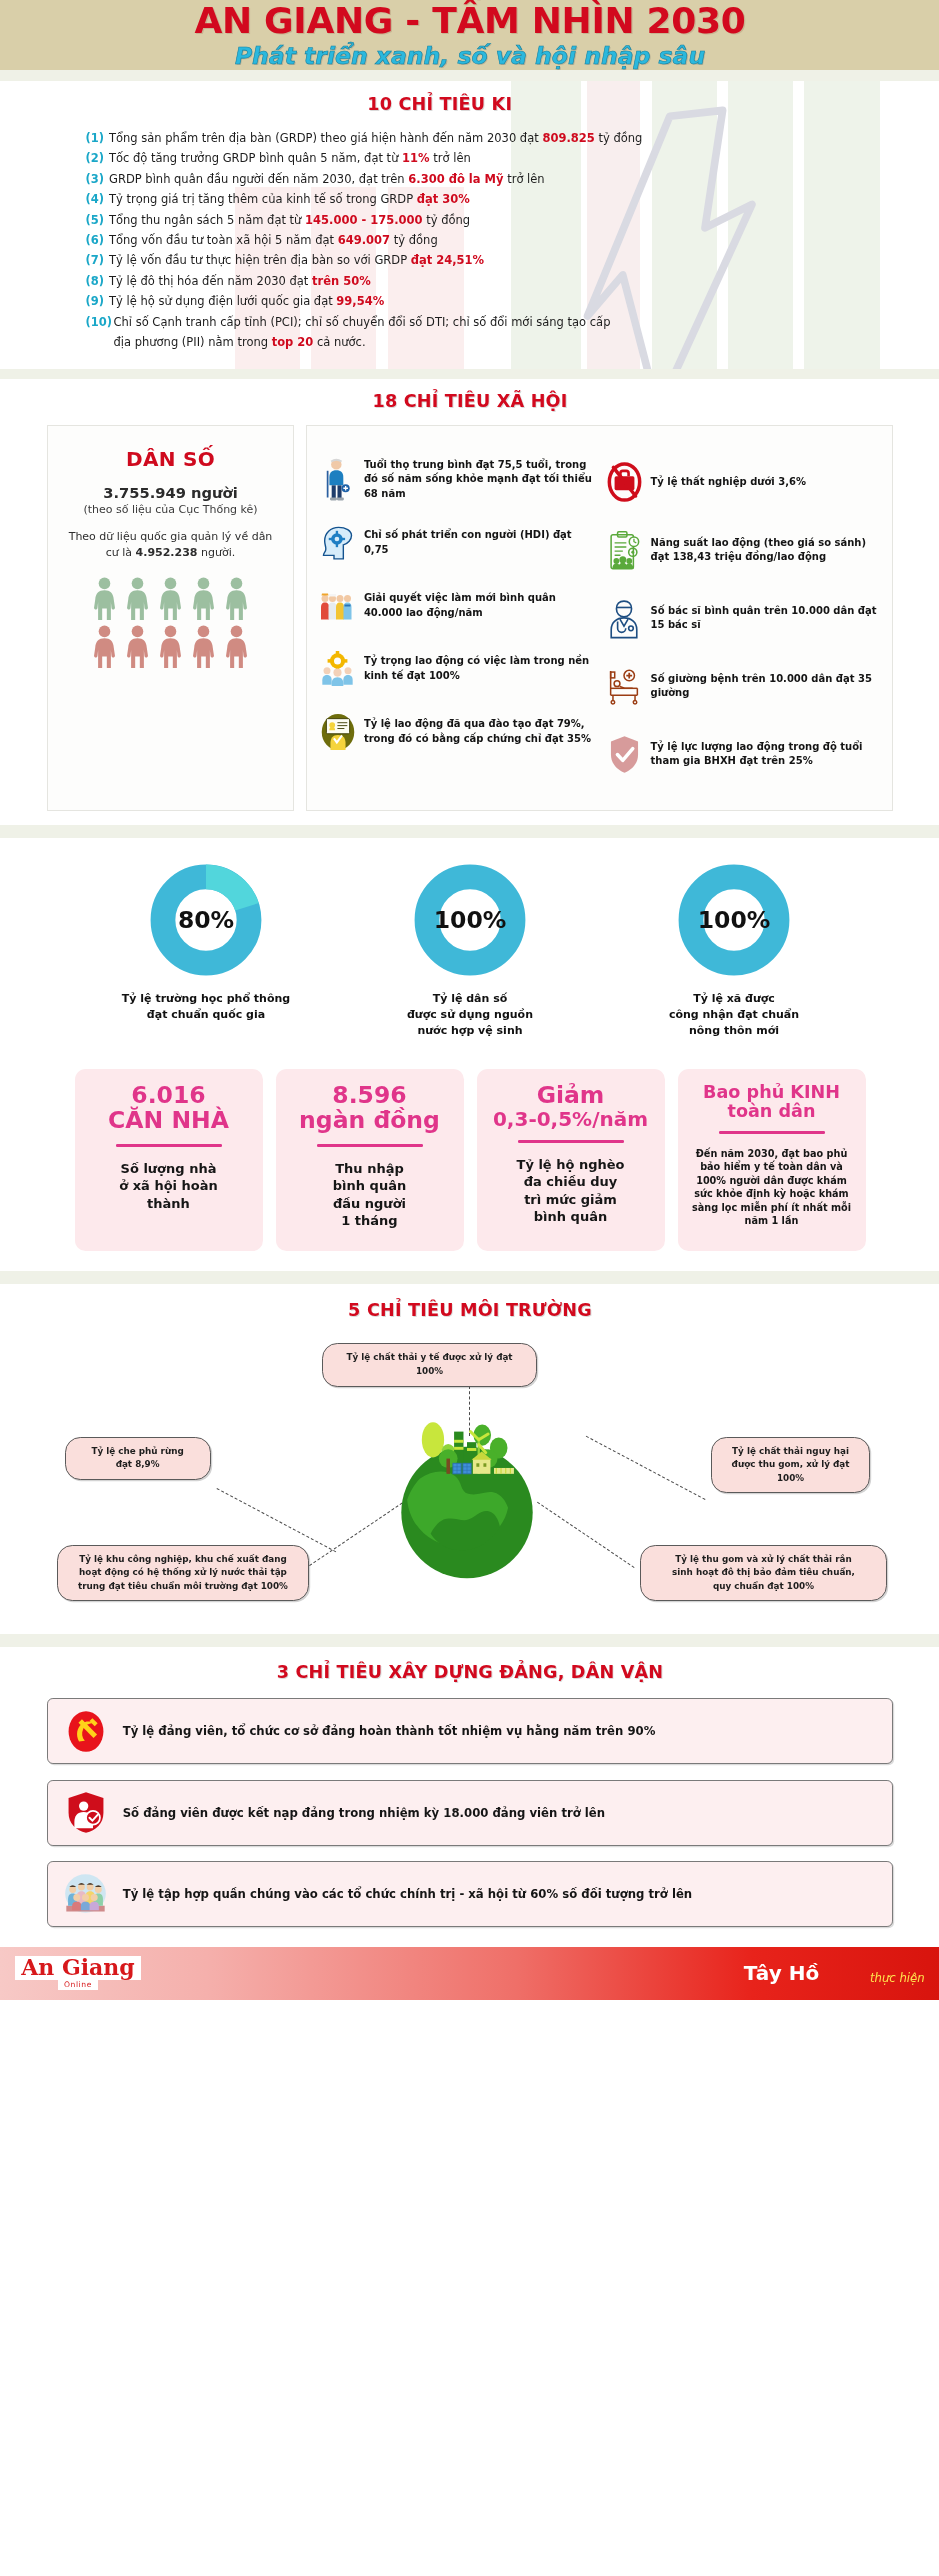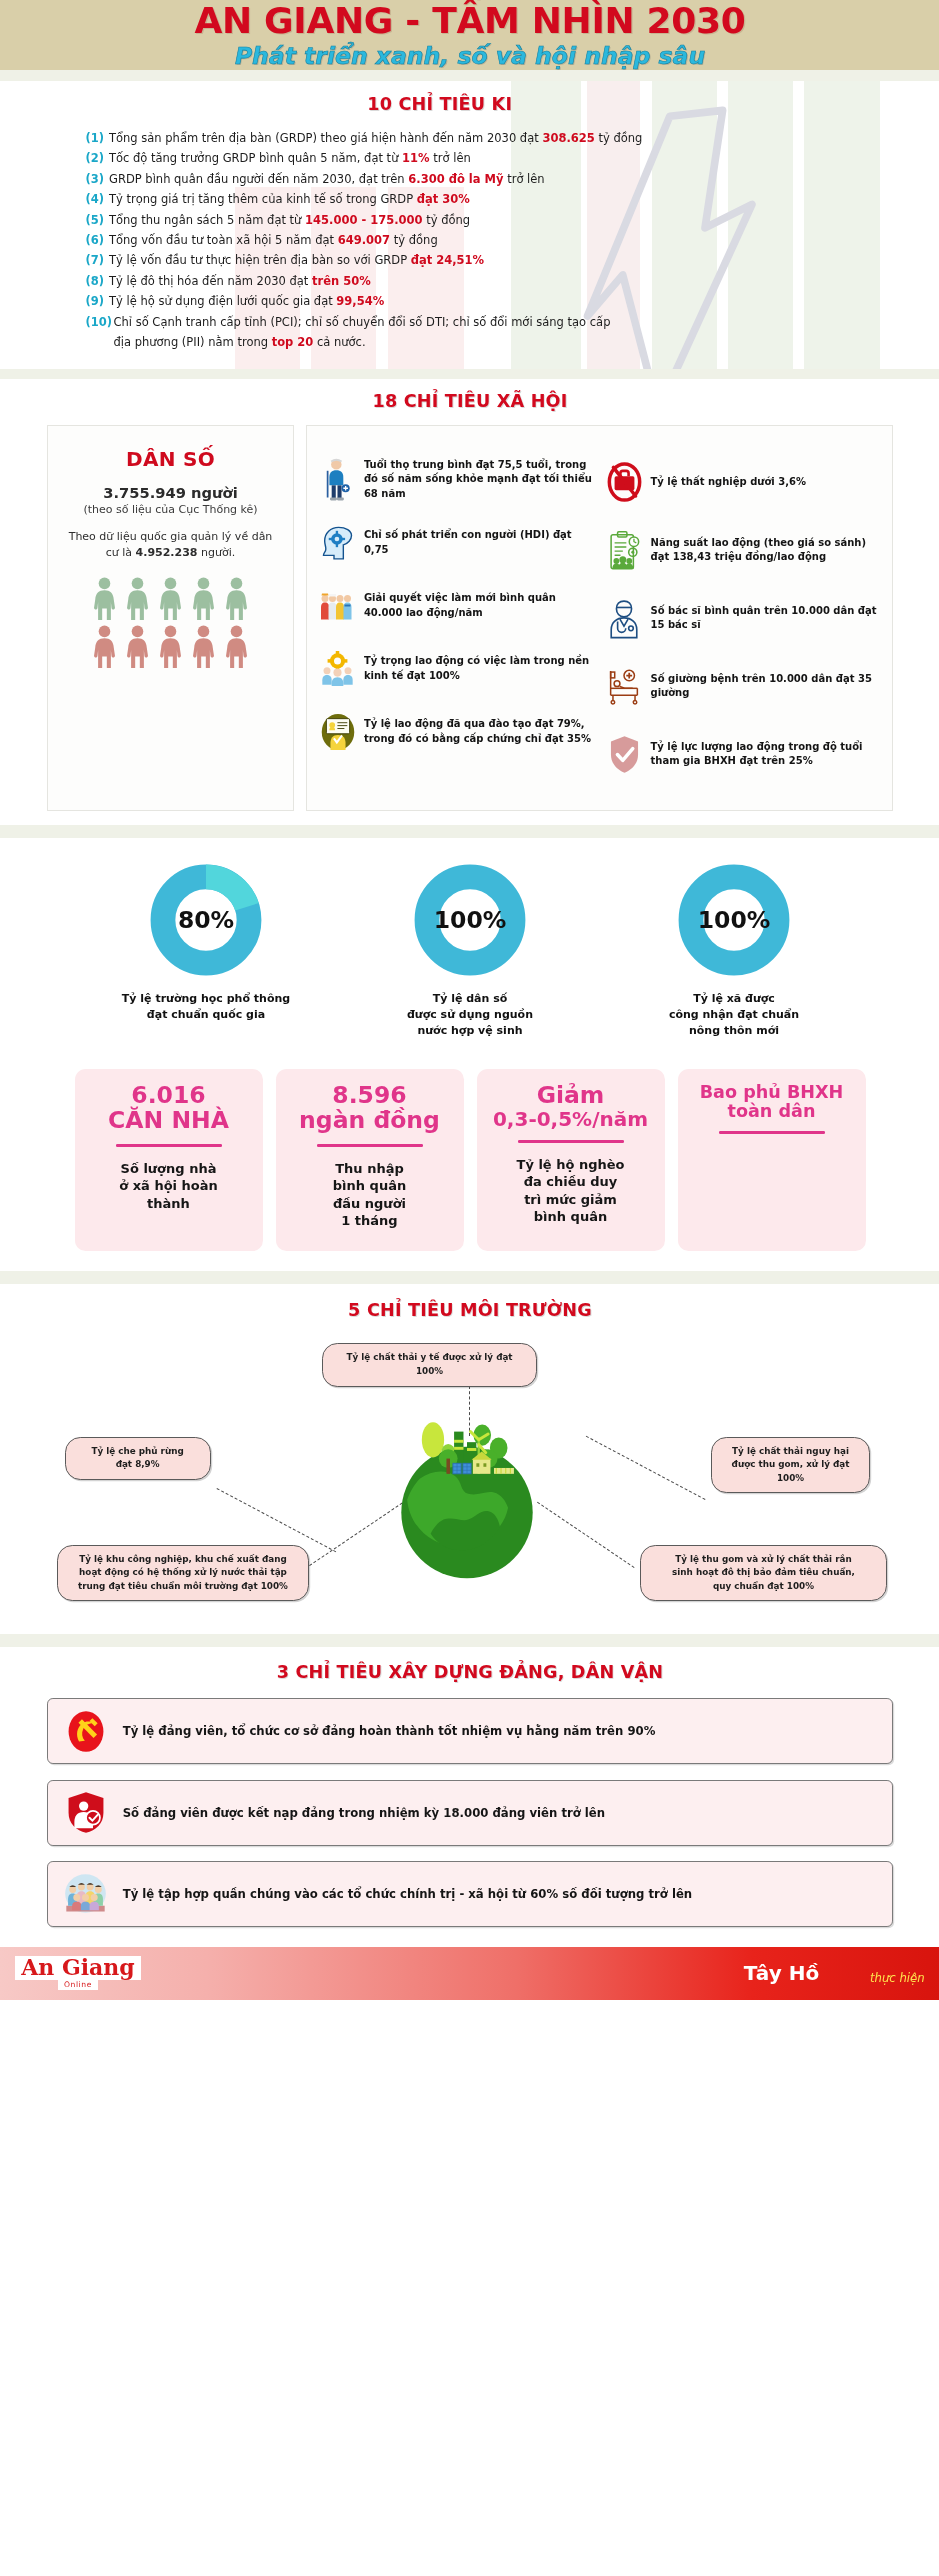--- a/index.html
+++ b/index.html
@@ -240,21 +240,21 @@
       <svg width="940" height="423" style="position:absolute;left:0;top:0;" viewBox="0 0 1600 720">
         <path d="M1140 60 L1230 50 L1200 250 L1280 210 L1120 560 L1060 330 L1000 400 Z" fill="none" stroke="#d9dae2" stroke-width="13" stroke-linejoin="round"></path>
       </svg>
     </div>
 
     <div class="sec-title">10 CHỈ TIÊU KINH TẾ</div>
 
     <div class="eco-list">
       <div class="eco-item">
         <span class="eco-num">(1)</span>
-        <span class="eco-txt"><span>Tổng sản phẩm trên địa bàn (GRDP) theo giá hiện hành đến năm 2030 đạt </span><b>308.625</b><span> tỷ đồng</span></span>
+        <span class="eco-txt"><span>Tổng sản phẩm trên địa bàn (GRDP) theo giá hiện hành đến năm 2030 đạt </span><b>809.825</b><span> tỷ đồng</span></span>
       </div>
       <div class="eco-item">
         <span class="eco-num">(2)</span>
         <span class="eco-txt"><span>Tốc độ tăng trưởng GRDP bình quân 5 năm, đạt từ </span><b>11%</b><span> trở lên</span></span>
       </div>
       <div class="eco-item">
         <span class="eco-num">(3)</span>
         <span class="eco-txt"><span>GRDP bình quân đầu người đến năm 2030, đạt trên </span><b>6.300 đô la Mỹ</b><span> trở lên</span></span>
       </div>
       <div class="eco-item">
@@ -602,23 +602,24 @@
         <div class="pink-big">Giảm</div>
         <div class="pink-big sm">0,3-0,5%/năm</div>
         <div class="pink-rule"></div>
         <div class="pink-cap" style="white-space:pre-line">Tỷ lệ hộ nghèo
 đa chiều duy
 trì mức giảm
 bình quân</div>
       </div>
 
       <div class="pink-card">
-        <div class="pink-big xs">Bao phủ BHXH</div>
+        <div class="pink-big xs">Bao phủ KINH</div>
         <div class="pink-big xs">toàn dân</div>
         <div class="pink-rule"></div>
+        <div class="pink-cap small">Đến năm 2030, đạt bao phủ bảo hiểm y tế toàn dân và 100% người dân được khám sức khỏe định kỳ hoặc khám sàng lọc miễn phí ít nhất mỗi năm 1 lần</div>
       </div>
 
     </div>
   </div>
 
   <div class="gap"></div>
 
   <div class="section env">
     <div class="sec-title">5 CHỈ TIÊU MÔI TRƯỜNG</div>
 

